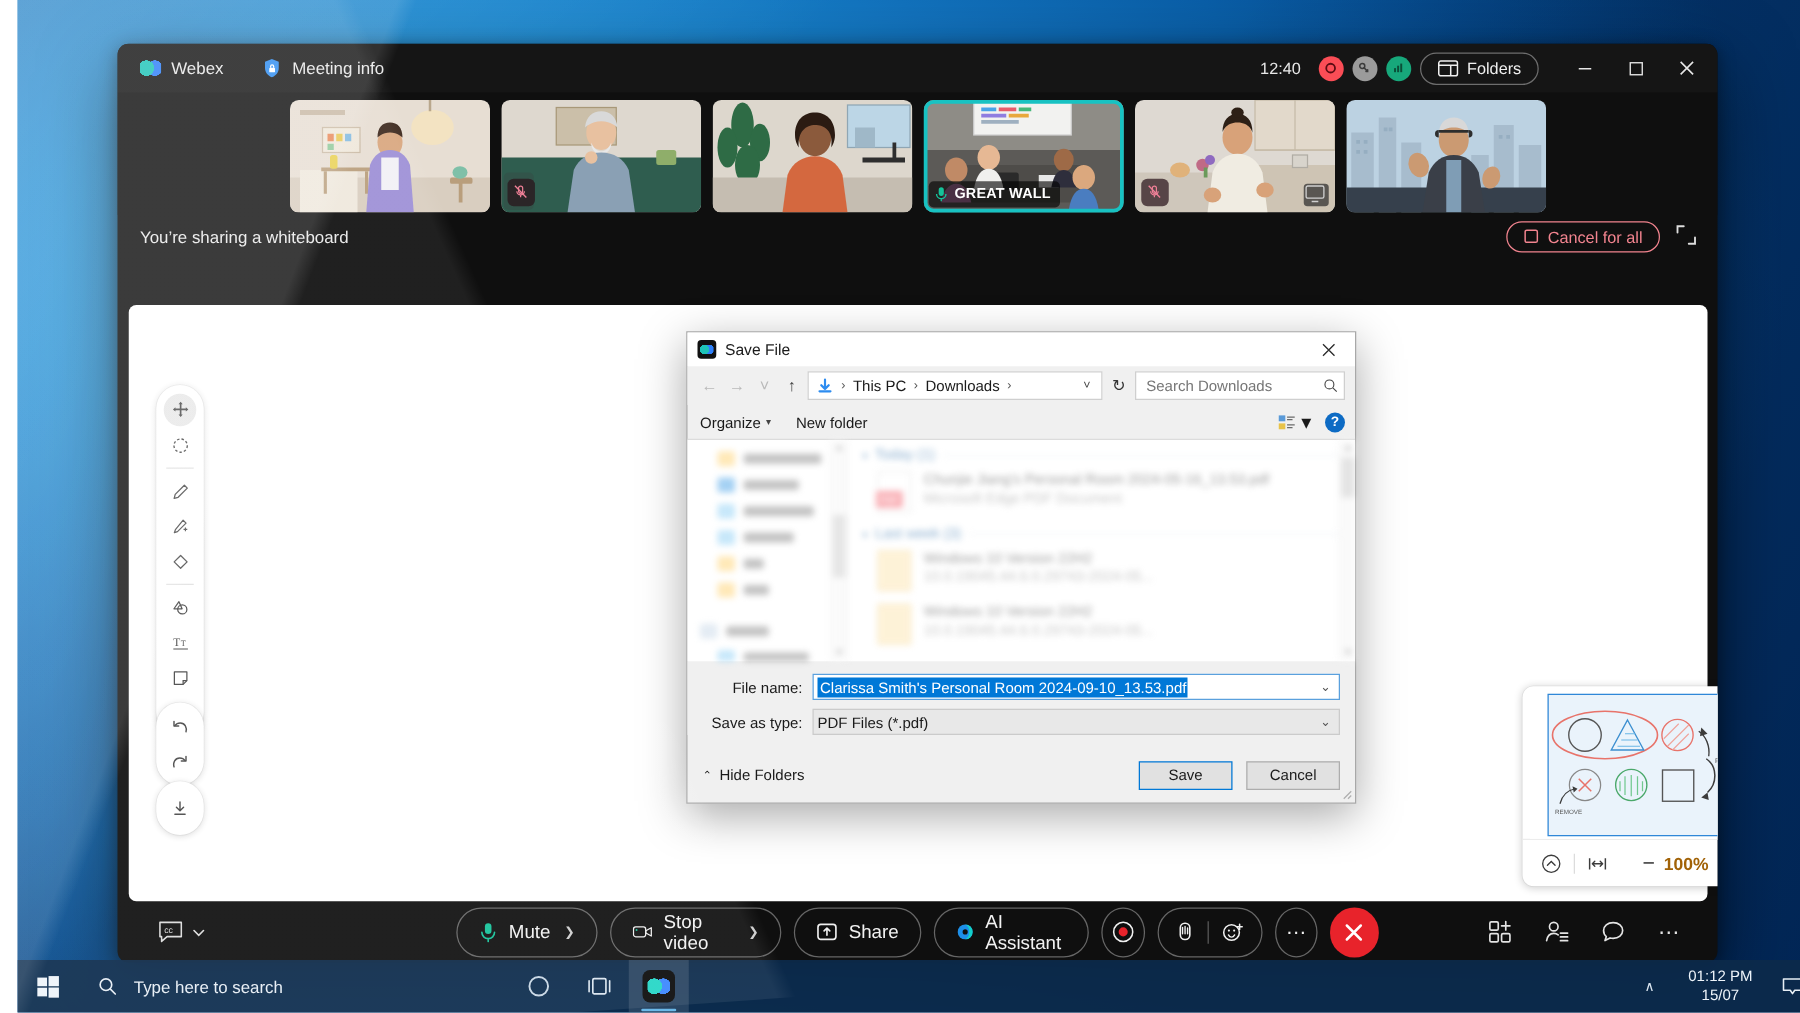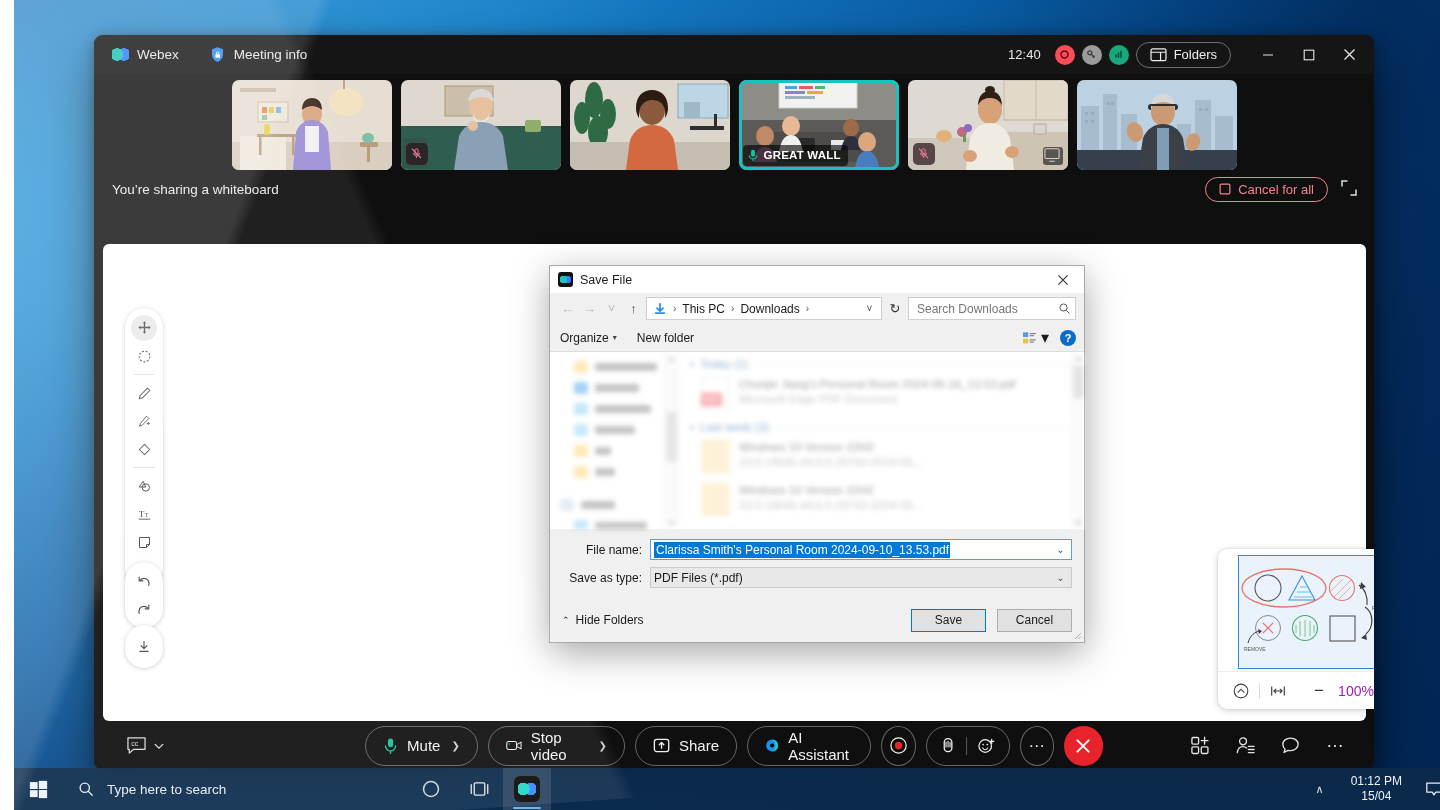--- a/index.html
+++ b/index.html
@@ -179,21 +179,21 @@
   #minimap {
     position: absolute; left: 1124px; top: 514px; width: 212px; height: 160px;
     background: #fff; border-radius: 9px; box-shadow: 0 1px 7px rgba(0,0,0,.2), 0 0 0 .6px rgba(0,0,0,.06);
     overflow: hidden; display: flex; flex-direction: column;
   }
   #mm-canvas { flex: 1; margin: 6px 6px 0 6px; position: relative; background: #fff; }
   #mm-view { position: absolute; left: 14px; top: 0; right: 3px; bottom: 2px; background: #eaf3fb; border: 1.4px solid #2f87d8; }
   #mm-bar { height: 38px; border-top: 1px solid #ececec; display: flex; align-items: center; gap: 0; padding: 0 10px; }
   .mm-btn { width: 26px; height: 26px; display: flex; align-items: center; justify-content: center; color: #3c3c3c; }
   .mm-sep { width: 1px; height: 16px; background: #dcdcdc; margin: 0 5px; }
-  #mm-zoom { font-size: 14px; font-weight: normal; color: #a21caf; width: 50px; text-align: center; }
+  #mm-zoom { font-size: 14px; font-weight: bold; color: #a16207; width: 50px; text-align: left; }
   .mm-pm { width: 24px; height: 24px; display: flex; align-items: center; justify-content: center; font-size: 17px; color: #333; }
 
   
   #controlbar { position: absolute; left: 0; bottom: 0; width: 100%; height: 49px; display: flex; align-items: center; }
   #cc-group { display: flex; align-items: center; gap: 6px; margin-left: 32px; color: #ddd; }
   #center-group { position: absolute; left: 50%; transform: translateX(-50%); display: flex; align-items: center; gap: 10px; }
   .pill {
     height: 40px; border: 1px solid #666; border-radius: 20px; display: flex; align-items: center;
     gap: 9px; padding: 0 17px; color: #f2f2f2; font-size: 15px;
   }
@@ -935,21 +935,21 @@
           <path d="M2.6 6v10M21.4 6v10" stroke="#dbe6f0" stroke-width="1.5" stroke-linecap="round"></path>
         </svg>
     </span>
     <span id="tb-webex">
       <span class="wbx-tile"></span>
     </span>
     <span id="tb-right">
       <span id="tb-chev">∧</span>
       <span id="tb-clock">
         <span>01:12 PM</span><br>
-        <span>15/04</span>
+        <span>15/07</span>
       </span>
       <span id="tb-notify">
         <svg viewBox="0 0 20 18" width="18" height="17">
             <path d="M2 2h16v10h-6l-2 3-2-3H2z" fill="none" stroke="#e7eef5" stroke-width="1.4" stroke-linejoin="round"></path>
           </svg>
       </span>
     </span>
   </div>
 </div>
 

